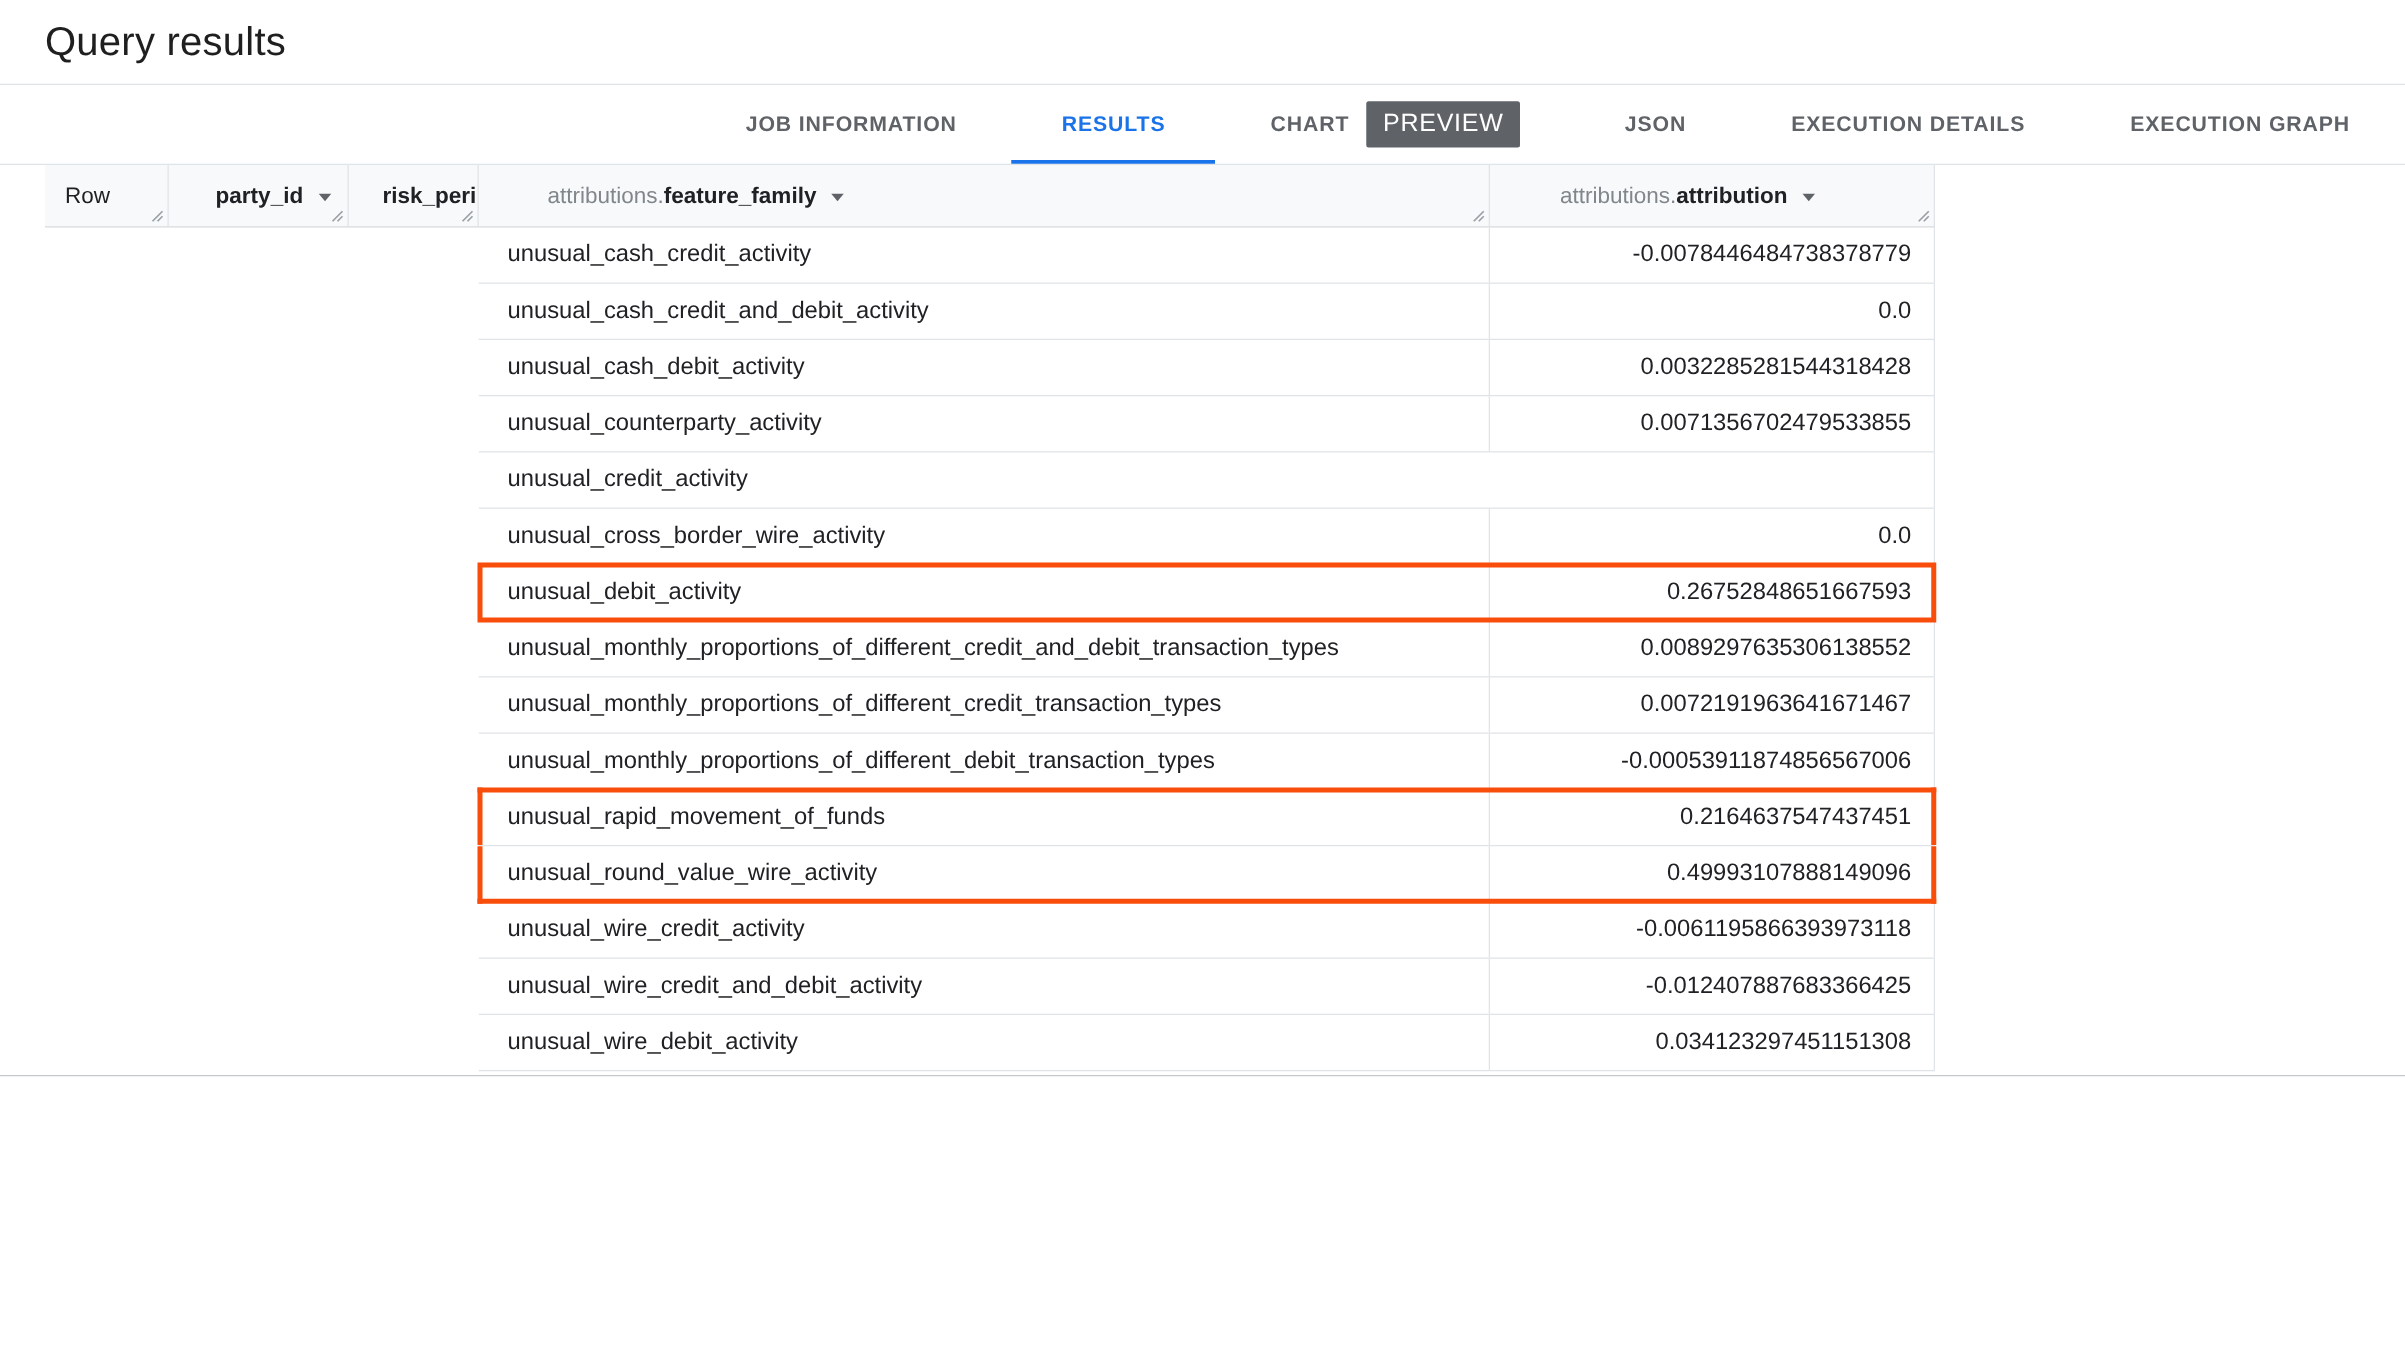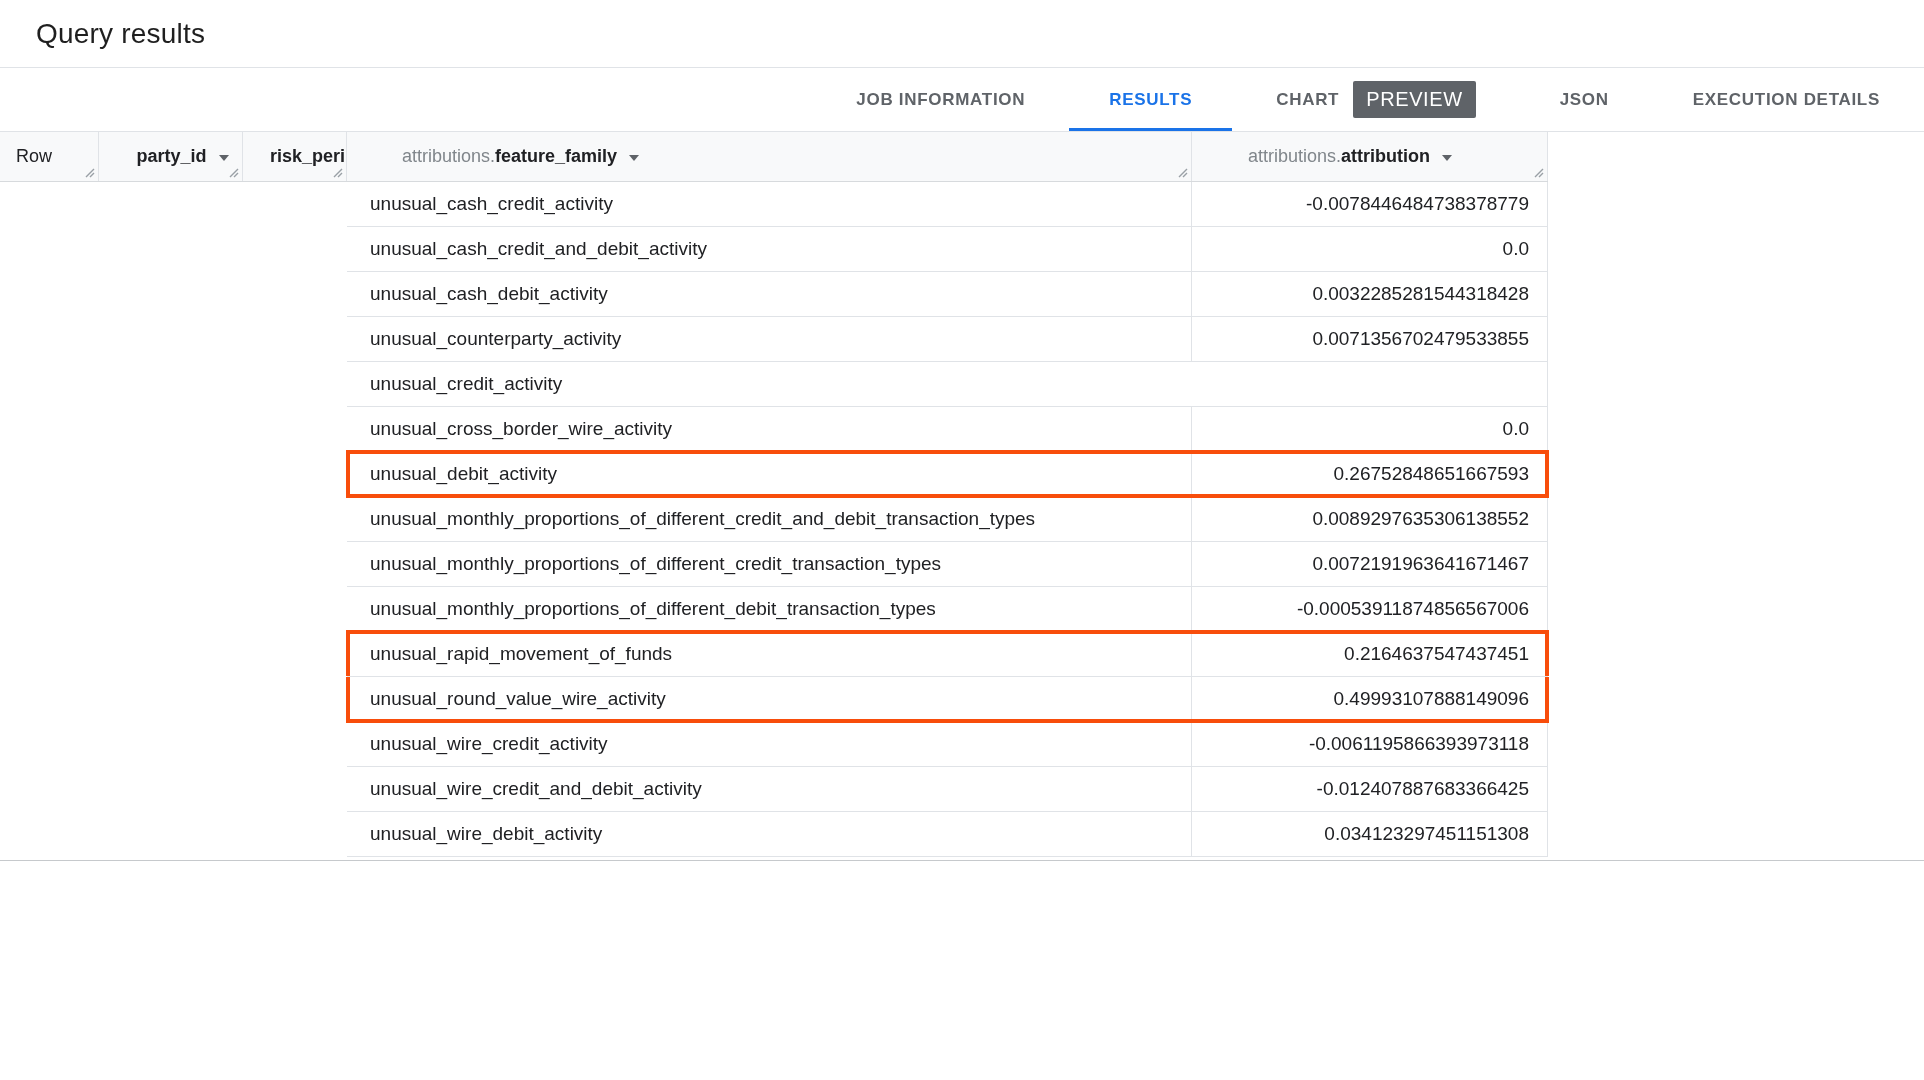--- a/index.html
+++ b/index.html
@@ -13,33 +13,33 @@
     --text-muted:#5f6368;
     --prefix-color:#80868b;
   }
   *{box-sizing:border-box;}
   html,body{margin:0;padding:0;background:#fff;}
   body{font-family:"Liberation Sans","DejaVu Sans",sans-serif;color:var(--text-primary);}
   .page{width:1924px;height:1080px;position:relative;background:#fff;overflow:hidden;}
 
   
   .title-bar{height:68px;display:flex;align-items:center;padding-left:36px;border-bottom:1px solid var(--border);}
-  .page-title{font-size:28px;font-weight:400;margin:0;letter-spacing:0.2px;color:#1f1f1f;}
+  .page-title{font-size:32px;font-weight:400;margin:0;letter-spacing:0.2px;color:#1f1f1f;}
 
   
   .tab-bar{height:64px;display:flex;align-items:stretch;border-bottom:1px solid var(--border);justify-content:flex-end;}
   .tab{position:relative;display:flex;align-items:center;padding:0 40px;margin-right:4px;cursor:pointer;
        color:var(--text-muted);font-size:17px;font-weight:600;letter-spacing:0.7px;white-space:nowrap;}
   .tab.active{color:var(--accent);}
   .tab.active::after{content:"";position:absolute;left:0;right:0;bottom:0;height:3px;background:var(--accent);}
   .badge{margin-left:14px;background:var(--badge-bg);color:#fff;font-size:20px;font-weight:500;
          letter-spacing:0.6px;padding:7px 13px;border-radius:2px;}
 
   
-  .table-wrap{width:1548px;}
+  .table-wrap{width:1548px;padding-left:36px;}
   .thead{display:flex;height:50px;background:var(--header-bg);border-bottom:1px solid var(--header-border);}
   .th{position:relative;display:flex;align-items:center;border-right:1px solid var(--border);
       font-size:18px;color:var(--text-primary);white-space:nowrap;}
   .th-label{font-weight:700;}
   .th-label.plain{font-weight:400;}
   .th-prefix{color:var(--prefix-color);font-weight:400;margin-left:32px;}
   .col-row{width:99px;padding-left:16px;}
   .col-party{width:144px;padding-left:24px;justify-content:center;}
   .col-risk{width:104px;padding-left:27px;overflow:hidden;}
   .col-feature{flex:1;padding-left:23px;}
@@ -87,20 +87,23 @@
     <div class="tab">
       <span>CHART</span>
       <span class="badge">PREVIEW</span>
     </div>
     <div class="tab">
       <span>JSON</span>
     </div>
     <div class="tab">
       <span>EXECUTION DETAILS</span>
     </div>
+    <div class="tab">
+      <span>EXECUTION GRAPH</span>
+    </div>
   </div>
 
   <div class="table-wrap">
 
     <div class="thead">
       <div class="th col-row">
         <span class="th-label plain">Row</span>
         <svg class="resize-handle" width="11" height="11" viewBox="0 0 11 11">
             <path d="M2 10 L10 2 M6 10 L10 6" stroke="#9aa0a6" stroke-width="1.4" fill="none"></path>
           </svg>

